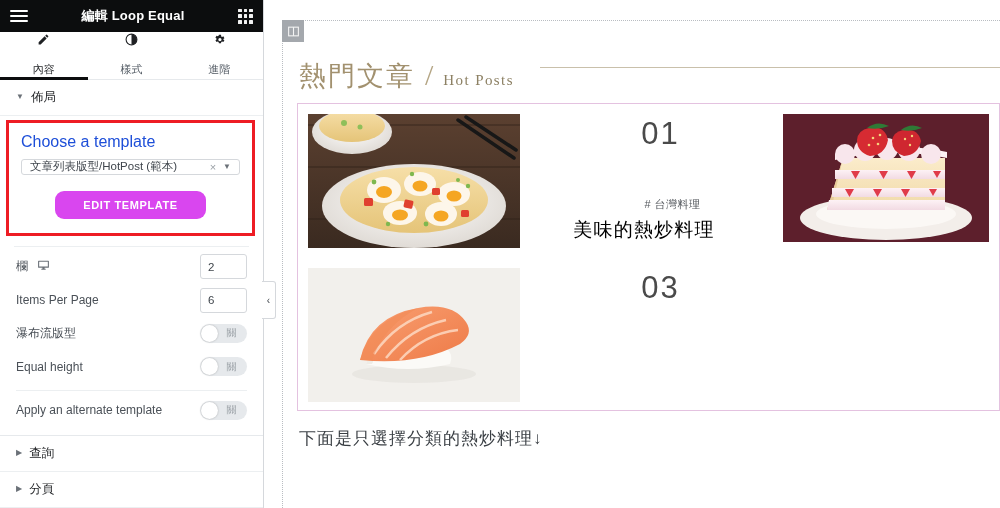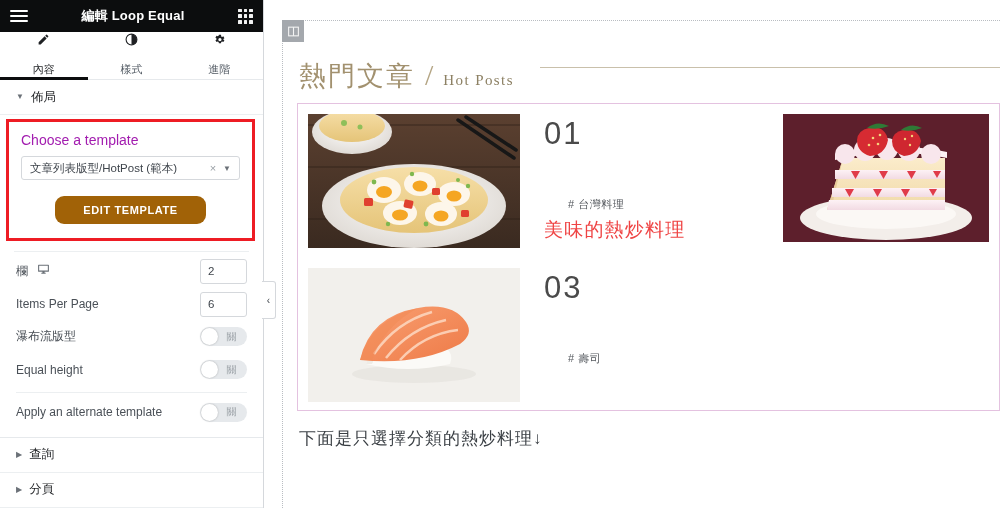--- a/index.html
+++ b/index.html
@@ -55,35 +55,35 @@
     height: 38px; display: flex; align-items: center; gap: 7px;
     padding: 0 16px; font-size: 12.5px; color: #1f2124;
     cursor: pointer; border-bottom: 1px solid #eceff1;
   }
   .sec-head .caret { font-size: 8px; color: #6b7178; line-height: 1; }
 
   .redbox {
     border: 3px solid #ee1c24; margin: 4px 8px 0 6px;
     padding: 10px 12px 14px 12px; background: #fff;
   }
-  .field-label { font-size: 14px; color: #a21caf; margin-bottom: 8px; }
+  .field-label { font-size: 16px; color: #1d4ed8; margin-bottom: 8px; }
   .select2 {
-    height: 24px; border: 1px solid #d5d8dc; border-radius: 3px;
+    height: 16px; border: 1px solid #d5d8dc; border-radius: 3px;
     background: #fff; display: flex; align-items: center;
     padding: 0 8px; cursor: pointer;
   }
   .select2 .s2-text {
     flex: 1; font-size: 11.5px; color: #3f454c; white-space: nowrap;
     overflow: hidden; text-overflow: ellipsis;
   }
   .select2 .s2-clear { font-size: 11px; color: #9aa0a6; margin-right: 7px; cursor: pointer; }
   .select2 .s2-arrow { font-size: 8px; color: #6b7178; cursor: pointer; }
   .btn-edit {
     display: block; margin: 16px auto 0 auto;
-    background: #a16207; color: #fff; border: none; border-radius: 9px;
+    background: #d946ef; color: #fff; border: none; border-radius: 9px;
     font-size: 11px; font-weight: bold; letter-spacing: .6px;
     padding: 8px 28px; cursor: pointer;
     font-family: "Liberation Sans", sans-serif;
   }
   .redbox-after { border-bottom: 1px solid #eceff1; margin: 10px 14px 0 14px; }
 
   .ctrl {
     display: flex; align-items: center; padding: 0 16px;
     height: 29px; margin-top: 6px;
   }
@@ -144,41 +144,41 @@
     font-size: 30px; color: #b4a584; margin: 0 10px; font-weight: 300;
   }
   .hp-en {
     font-family: "Liberation Serif", serif;
     font-size: 15px; color: #8d8164; letter-spacing: 1.4px; margin-top: 39px;
   }
   .hp-rule { flex: 1; height: 1px; background: #c9c0ab; margin-left: 26px; margin-right: 0; align-self: center; position: relative; top: 4px; }
 
   .grid-box {
     margin: 9px 0 0 14px; border: 1px solid #e4c2e0;
-    padding: 10px 0 8px 0; background: #fff;
+    padding: 10px 0 8px 0; background: #fff; text-align: center;
   }
   .post-row { display: flex; align-items: flex-start; padding: 0 0 0 10px; }
   .post-row + .post-row { margin-top: 20px; }
   .post-thumb {
     width: 212px; height: 134px; flex: 0 0 212px;
     overflow: hidden; background: #f2f2f2;
   }
   .post-thumb svg { display: block; width: 100%; height: 100%; }
   .post-body { padding-left: 24px; padding-top: 4px; flex: 1; min-width: 0; }
   .post-num {
     font-size: 31px; color: #4a4a4a; font-weight: 300;
     letter-spacing: 2px; line-height: 1;
   }
   .post-tag {
     font-size: 11px; color: #55595e; margin-top: 48px;
     padding-left: 24px; letter-spacing: .5px;
   }
   .post-title {
     font-family: "Liberation Serif", serif;
-    font-size: 19px; color: #ef4444; margin-top: 6px;
+    font-size: 19px; color: #000000; margin-top: 6px;
     letter-spacing: 1.2px; line-height: 1.25; max-width: 200px;
   }
   .post-side { width: 222px; flex: 0 0 222px; padding-left: 6px; }
   .post-side .side-img { width: 206px; height: 128px; overflow: hidden; }
   .post-side .side-img svg { display: block; width: 100%; height: 100%; }
 
   .footer-note {
     font-family: "Liberation Serif", serif;
     font-size: 17px; color: #3a3f44; margin: 16px 0 0 16px;
     letter-spacing: 1px;
@@ -490,21 +490,20 @@
               <g stroke="#fdd9c2" stroke-width="2.5" fill="none" opacity=".85">
                 <path d="M66 86 q22 -32 58 -42"></path>
                 <path d="M78 90 q24 -30 60 -38"></path>
                 <path d="M92 92 q24 -26 58 -30"></path>
               </g>
               <path d="M52 92 q12 -42 58 -52 q-34 18 -46 52 z" fill="#f08a55" opacity=".55"></path>
             </svg>
           </div>
           <div class="post-body">
             <div class="post-num">03</div>
-            <div class="post-tag"># 壽司</div>
           </div>
           <div class="post-side"></div>
         </div>
 
       </div>
 
       <div class="footer-note">下面是只選擇分類的熱炒料理↓</div>
     </div>
   </div>
 </div>

